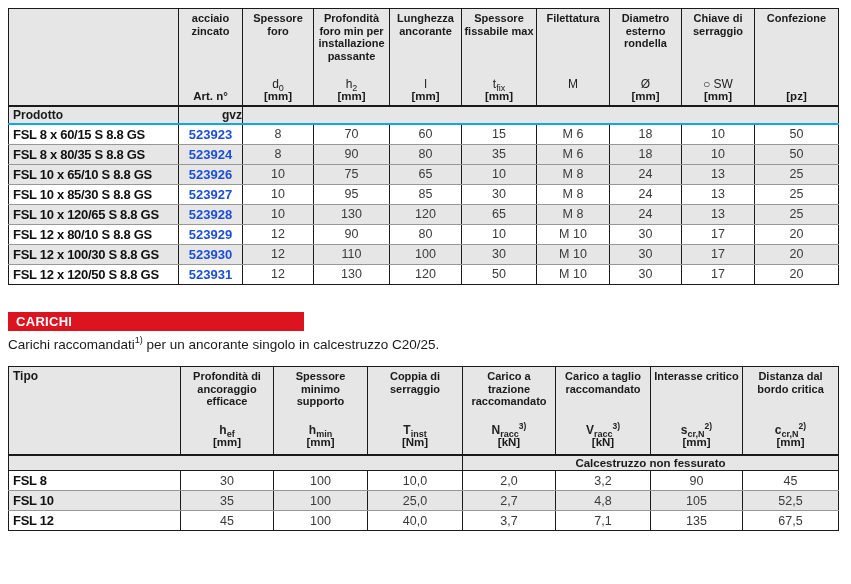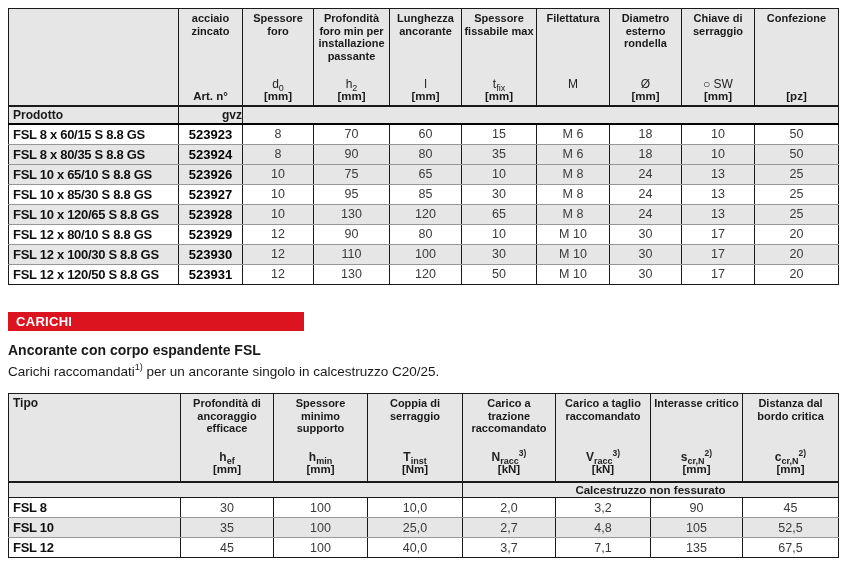--- a/index.html
+++ b/index.html
@@ -47,37 +47,37 @@
   .hs sup { font-size: 8.5px; }
   .t2 .hs { font-weight: bold; }
   .hu {
     font-weight: bold; font-size: 11.5px; line-height: 15px; height: 16px;
     text-align: center;
   }
 
   
   .prodotto td {
     background: #e6e6e6;
-    border-bottom: 2px solid #000000;
+    border-bottom: 2px solid #0ea5e9;
     height: 18px; font-weight: bold; font-size: 12px;
   }
   .prodotto .p-label { padding-left: 4px; }
   .prodotto .p-value { text-align: right; }
 
   
   tbody.data td {
     height: 20px; font-size: 12.5px; text-align: center;
     color: #3a3a3a; border-bottom: 1px solid #979797;
   }
   tbody.data tr:last-child td { border-bottom: none; }
   tbody.data td.c-first {
     text-align: left; padding-left: 4px; font-weight: bold;
     font-size: 13px; color: #111; letter-spacing: -0.3px;
   }
-  tbody.data td.c-art { font-weight: bold; font-size: 13px; color: #000000; }
+  tbody.data td.c-art { font-weight: bold; font-size: 13px; color: #1d4ed8; }
   tbody.data tr.alt td { background: #e6e6e6; }
 
   
   .banner {
     margin-top: 27px; width: 296px; height: 19px;
     background: #dc1420; color: #ffffff;
     font-weight: bold; font-size: 13px; line-height: 19px;
     padding-left: 8px; letter-spacing: 0.3px;
   }
   .heading { margin-top: 11px; font-weight: bold; font-size: 14px; }
@@ -262,21 +262,20 @@
           <td class="c-num">50</td>
           <td class="c-num">M 10</td>
           <td class="c-num">30</td>
           <td class="c-num">17</td>
           <td class="c-num">20</td>
         </tr>
       </tbody>
   </table>
 
   <div class="banner">CARICHI</div>
-  <div class="heading">Ancorante con corpo espandente FSL</div>
   <div class="intro"><span>Carichi raccomandati</span><sup>1)</sup><span> per un ancorante singolo in calcestruzzo C20/25.</span></div>
 
   <table class="t2">
     <colgroup>
       <col style="width:172px">
         <col style="width:93px">
         <col style="width:94px">
       <col style="width:95px">
         <col style="width:93px">
         <col style="width:95px">

